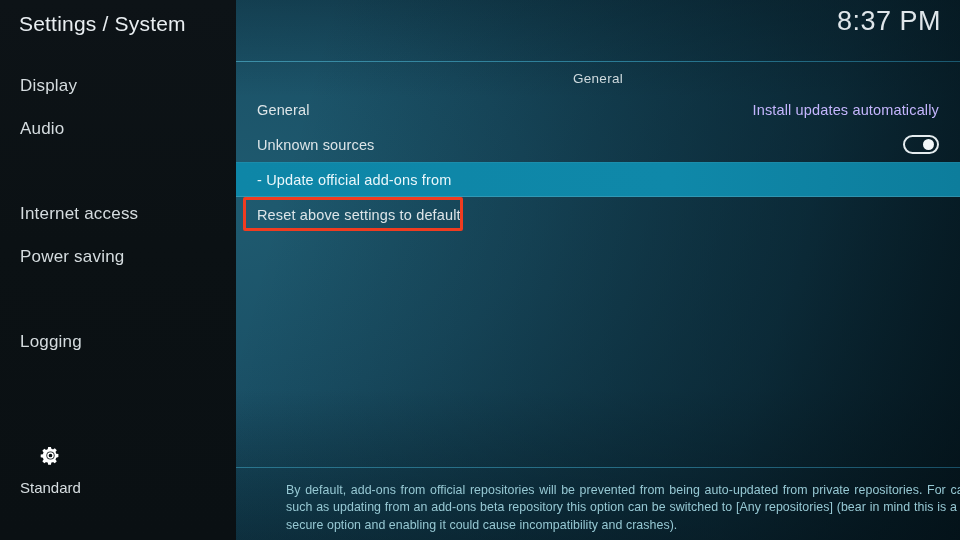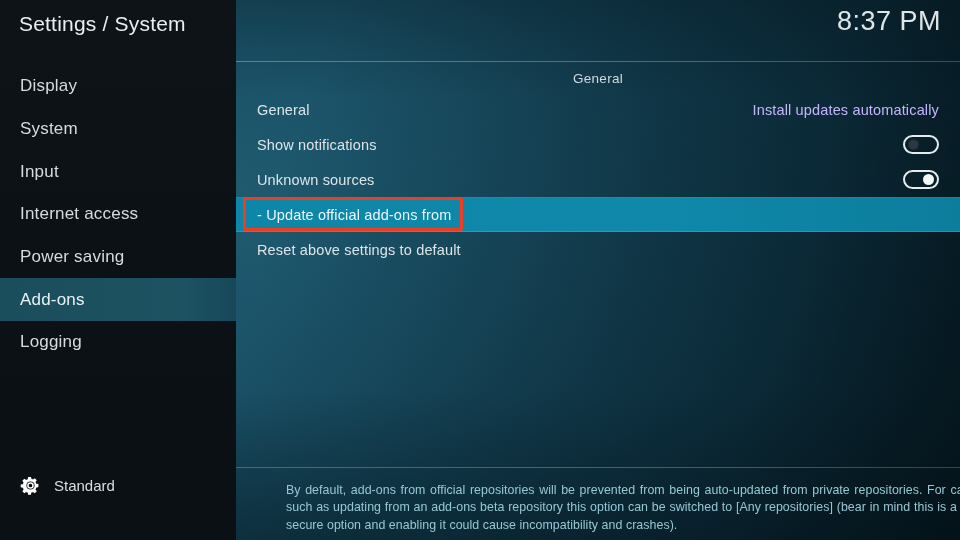--- a/index.html
+++ b/index.html
@@ -73,21 +73,21 @@
     font-size: 17px; color: #d5dcdf;
     letter-spacing: 0.2px;
   }
   .side-item.selected {
     background: linear-gradient(to right, #1b4e5c 0%, #1c5261 78%, #17485a 100%);
     color: #e8f2f5;
   }
   .side-level {
     position: absolute; left: 20px; bottom: 44px;
     display: flex; align-items: center; gap: 13px;
-    color: #d7dee1; font-size: 15px;
+    color: #d7dee1; font-size: 15px; flex-direction: column;
   }
   .gear {
     width: 21px; height: 21px;
     display: block;
   }
 
   
   .content {
     position: absolute; left: 236px; top: 62px;
     width: 724px; height: 478px;
@@ -187,33 +187,27 @@
   </div>
   <div class="header-rule"></div>
 
   <div class="sidebar">
     <div class="sidebar-inner">
 
       <div class="side-item" style="top:64px">
         <span>Display</span>
       </div>
       <div class="side-item" style="top:107px">
-        <span>System</span>
-      </div>
-      <div class="side-item" style="top:150px">
-        <span>Input</span>
+        <span>Audio</span>
       </div>
       <div class="side-item" style="top:235px">
         <span>Power saving</span>
       </div>
       <div class="side-item" style="top:192px">
         <span>Internet access</span>
-      </div>
-      <div class="side-item selected" style="top:278px">
-        <span>Add-ons</span>
       </div>
       <div class="side-item" style="top:320px">
         <span>Logging</span>
       </div>
 
     </div>
 
     <div class="side-level">
       <svg class="gear" viewBox="0 0 24 24">
         <path fill="#ffffff" d="M12 8.2a3.8 3.8 0 1 0 0 7.6 3.8 3.8 0 0 0 0-7.6zm0 5.9a2.1 2.1 0 1 1 0-4.2 2.1 2.1 0 0 1 0 4.2z"></path>
@@ -227,26 +221,20 @@
 
     <div class="group-title">General</div>
 
     <div class="rows">
 
       <div class="row">
         <span class="row-label">General</span>
         <span class="row-value">Install updates automatically</span>
       </div>
 
-      <div class="row">
-        <span class="row-label">Show notifications</span>
-        <span class="toggle off">
-          <span class="knob"></span>
-        </span>
-      </div>
 
       <div class="row">
         <span class="row-label">Unknown sources</span>
         <span class="toggle on">
           <span class="knob"></span>
         </span>
       </div>
 
       <div class="row selected">
         <span class="row-label">- Update official add-ons from</span>

